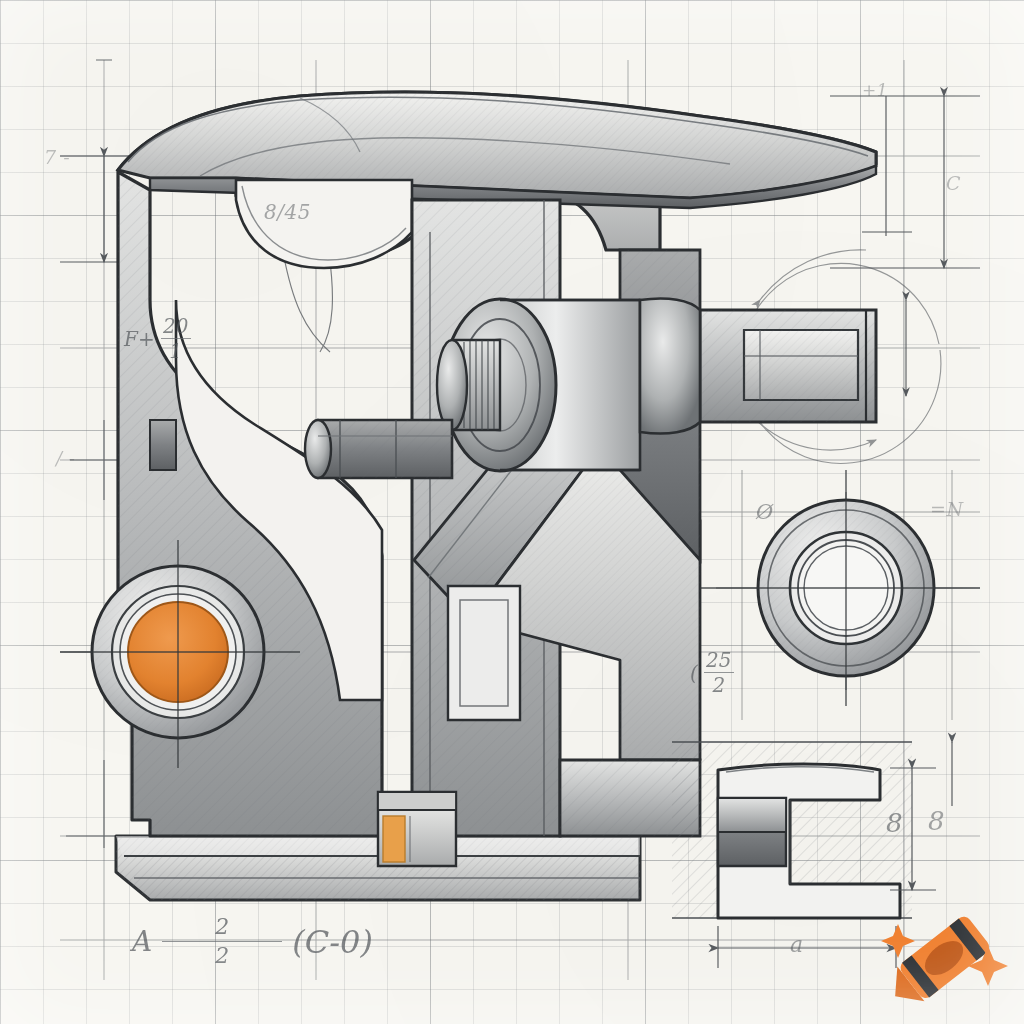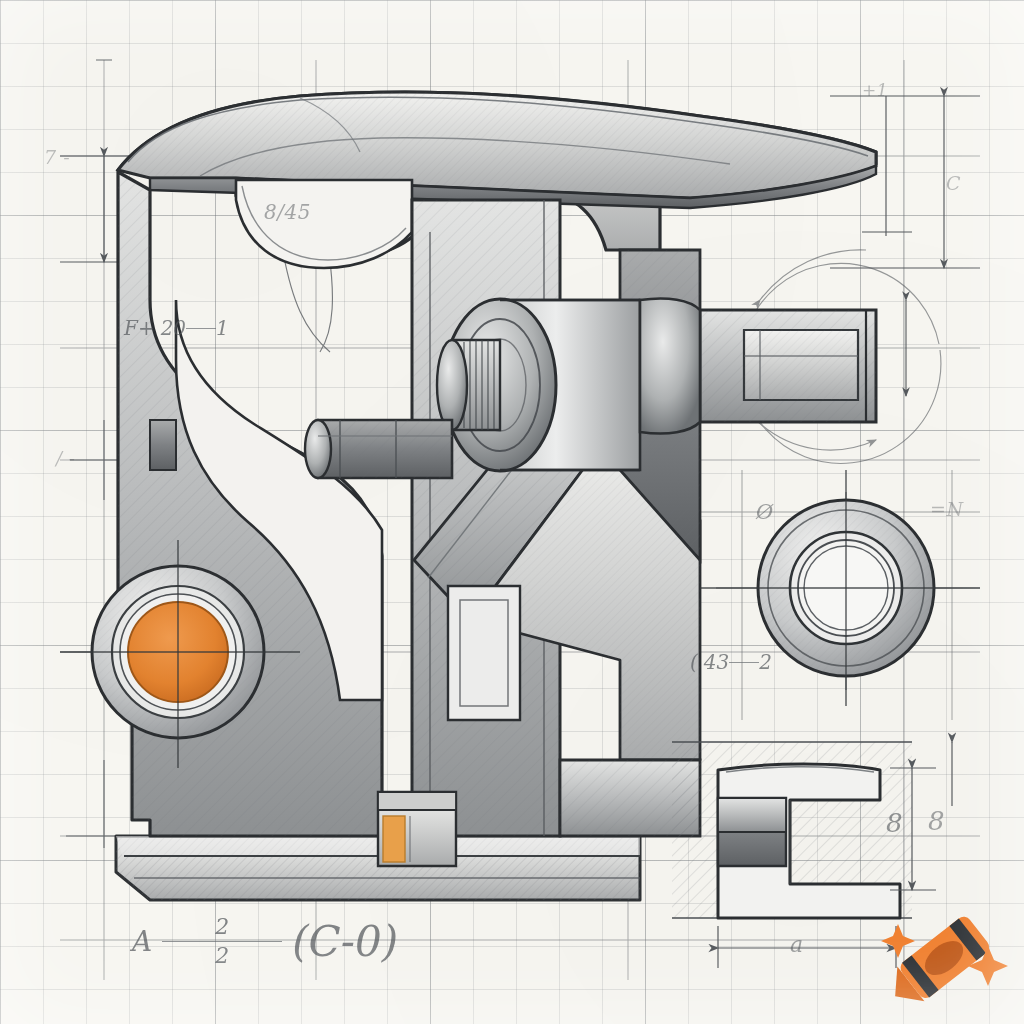--- a/index.html
+++ b/index.html
@@ -40,21 +40,21 @@
     font-family:"DejaVu Serif", serif;
     font-style:italic;
     opacity:.72;
     letter-spacing:.5px;
     user-select:none;
     white-space:nowrap;
   }
   .hand.faint{opacity:.38;}
   .fracrow{position:absolute;display:flex;align-items:center;gap:6px;
            color:#54585c;font-family:"DejaVu Serif",serif;font-style:italic;opacity:.7;}
-  .fracrow .stack{display:flex;flex-direction:row;align-items:center;line-height:1.0;}
+  .fracrow .stack{display:flex;flex-direction:column;align-items:center;line-height:1.0;}
   .fracrow .stack .bar{height:1px;width:30px;background:#6a6e72;margin:2px 0;}
   
   #crayon{position:absolute;left:876px;top:896px;width:136px;height:120px;}
 </style>
 </head>
 <body>
 
 <div id="sheet">
 
   <div class="paper"></div>
@@ -375,21 +375,21 @@
       <span class="bar"></span>
       <span>1</span>
     </span>
   </div>
 
   <div class="hand faint" style="left:56px;top:448px;font-size:18px;">/ -</div>
 
   <div class="fracrow" style="left:690px;top:650px;font-size:20px;">
     <span>(</span>
     <span class="stack">
-      <span>43</span>
+      <span>25</span>
       <span class="bar"></span>
       <span>2</span>
     </span>
   </div>
 
   <div class="hand faint" style="left:930px;top:498px;font-size:19px;">=N</div>
 
   <div class="hand" style="left:756px;top:500px;font-size:21px;opacity:.55;">Ø</div>
 
   <div class="hand" style="left:886px;top:808px;font-size:26px;opacity:.62;">8</div>
@@ -398,21 +398,21 @@
   <div class="hand faint" style="left:946px;top:172px;font-size:19px;">C</div>
 
   <div style="position:absolute;left:132px;top:916px;display:flex;align-items:center;gap:10px;
               color:#54585c;font-family:'DejaVu Serif',serif;font-style:italic;opacity:.72;font-size:28px;">
     <span>A</span>
     <span style="display:flex;flex-direction:column;align-items:center;line-height:1;">
       <span style="font-size:22px;">2</span>
       <span style="height:1px;width:120px;background:#6a6e72;margin:3px 0;"></span>
       <span style="font-size:22px;">2</span>
     </span>
-    <span style="font-size:42px;text-align:right;">(C-0)</span>
+    <span style="font-size:32px;text-align:right;">(C-0)</span>
   </div>
 
   <div id="crayon">
     <svg width="136" height="120" viewBox="0 0 136 120">
       <g transform="rotate(-38 68 62)">
 
         <path d="M6,62 L26,40 L26,84 Z" fill="#DD6B1E"></path>
         <rect x="26" y="40" width="86" height="44" rx="8" fill="#F08030"></rect>
         <rect x="32" y="40" width="12" height="44" fill="#2E3236"></rect>
         <rect x="92" y="40" width="12" height="44" fill="#2E3236"></rect>

